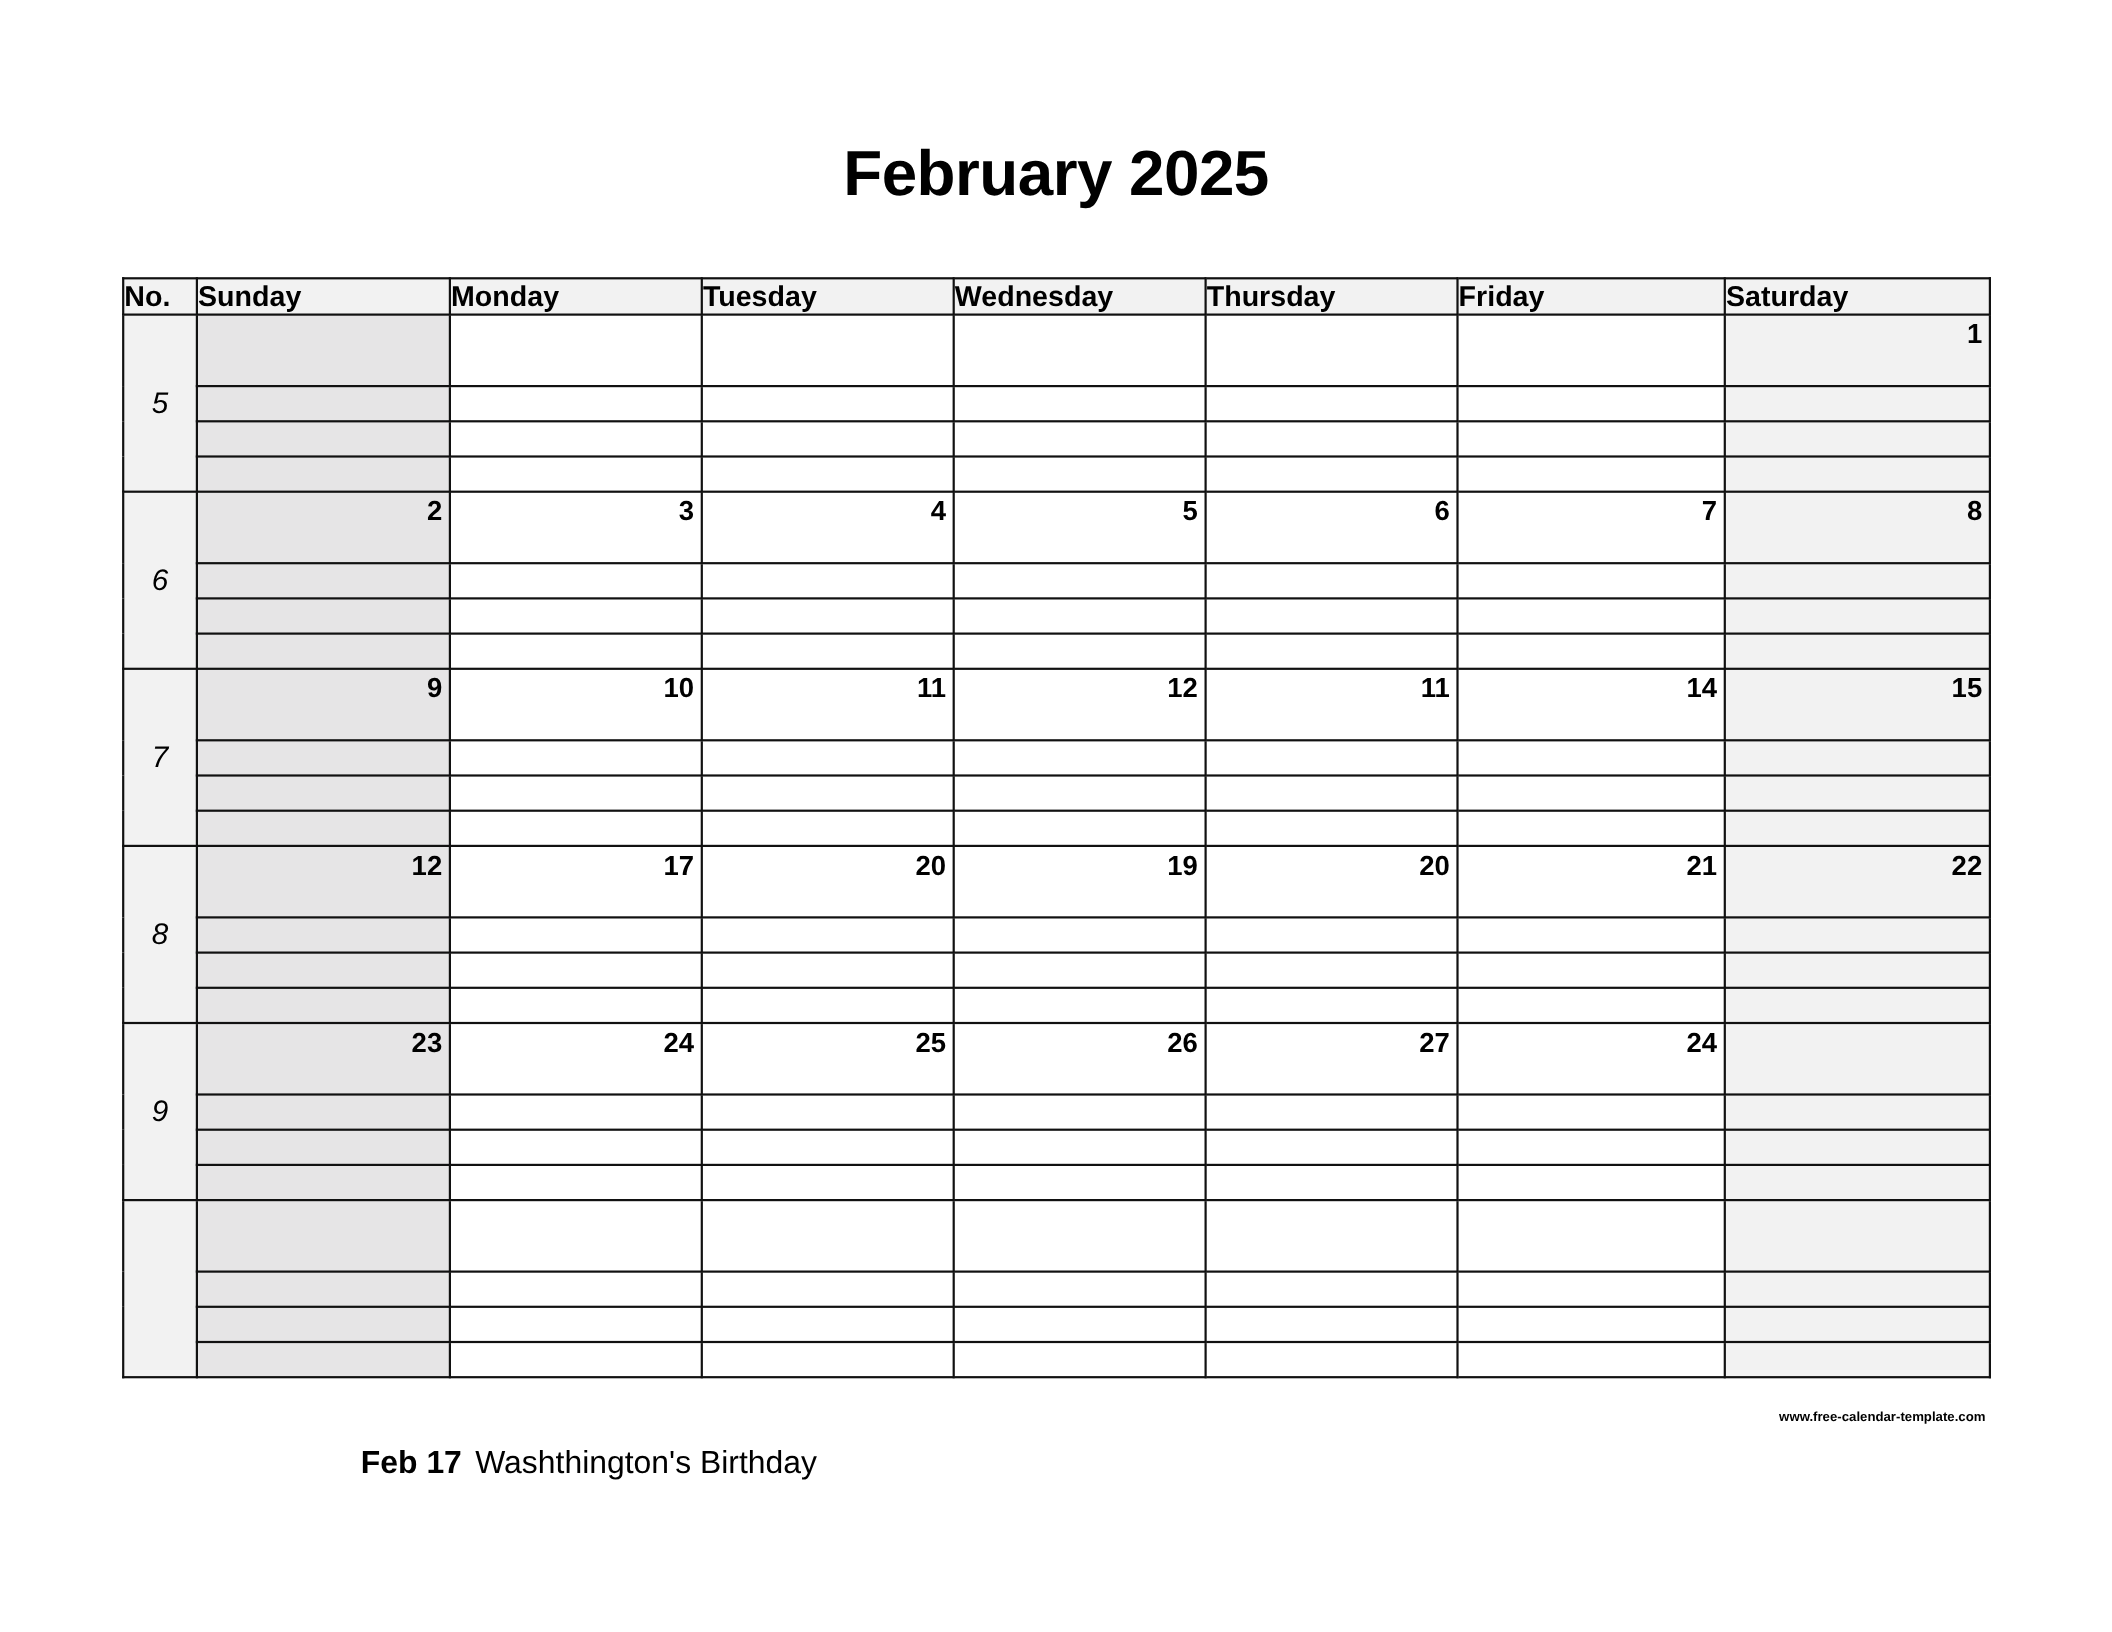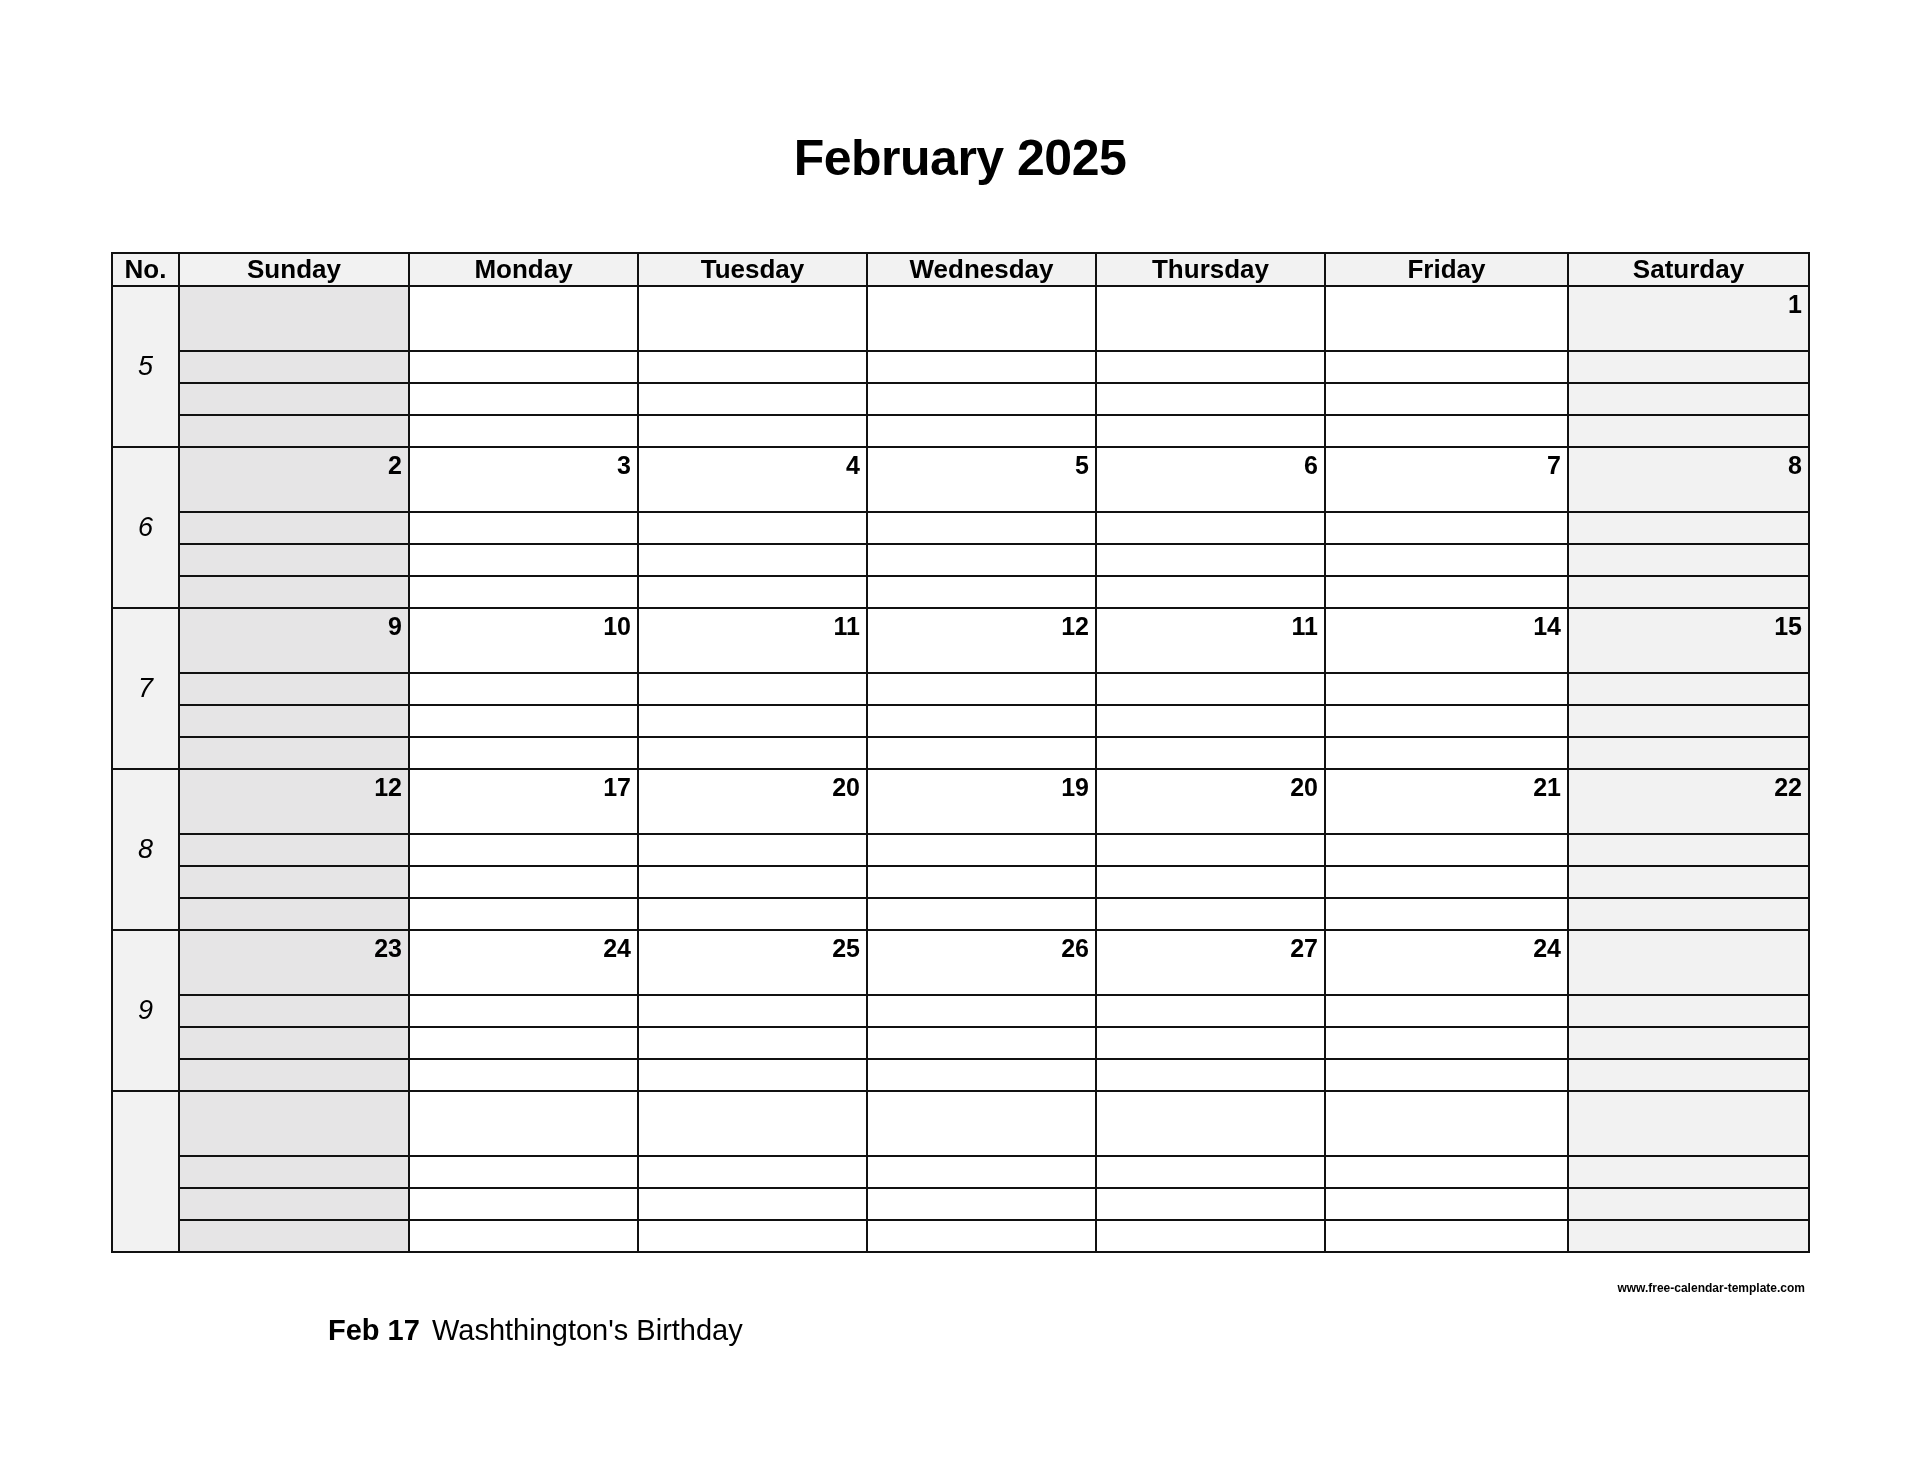--- a/index.html
+++ b/index.html
@@ -1,24 +1,24 @@
 <!DOCTYPE html>
 <html><head>
 <meta charset="utf-8">
 <style>
   html, body { margin: 0; padding: 0; background: #ffffff; }
   body { width: 1920px; height: 1484px; position: relative; overflow: hidden;
          font-family: "Liberation Sans", "DejaVu Sans", sans-serif; color: #000; }
   .title { position: absolute; left: 0; width: 1920px; top: 118px; text-align: center;
-           font-size: 50px; font-weight: bold; letter-spacing: -0.5px; line-height: 80px; }
+           font-size: 58px; font-weight: bold; letter-spacing: -0.5px; line-height: 80px; }
   table.cal { position: absolute; left: 111px; top: 252px; border-collapse: collapse;
               table-layout: fixed; width: 1699px; }
   table.cal td, table.cal th { border: 2px solid #111; padding: 0; box-sizing: border-box; }
   table.cal th { height: 32px; background: #f2f2f2; font-size: 26px; font-weight: bold;
-                 text-align: center; vertical-align: middle; }
+                 text-align: left; vertical-align: middle; }
   col.c-no { width: 67px; } col.c-sun { width: 230px; } col.c-d { width: 229px; }
   col.c-fri { width: 243px; } col.c-sat { width: 241px; }
   td.wk { background: #f2f2f2; font-size: 27px; font-style: italic; text-align: center;
           vertical-align: middle; }
   td.day { vertical-align: top; text-align: right; }
   td.r0 { height: 65px; }
   td.r1, td.r2, td.r3 { height: 32px; }
   td.sun { background: #e6e5e6; }
   td.sat { background: #f2f2f2; }
   .num { display: block; font-size: 25px; font-weight: bold; padding: 3px 6px 0 0; line-height: 28px; }

